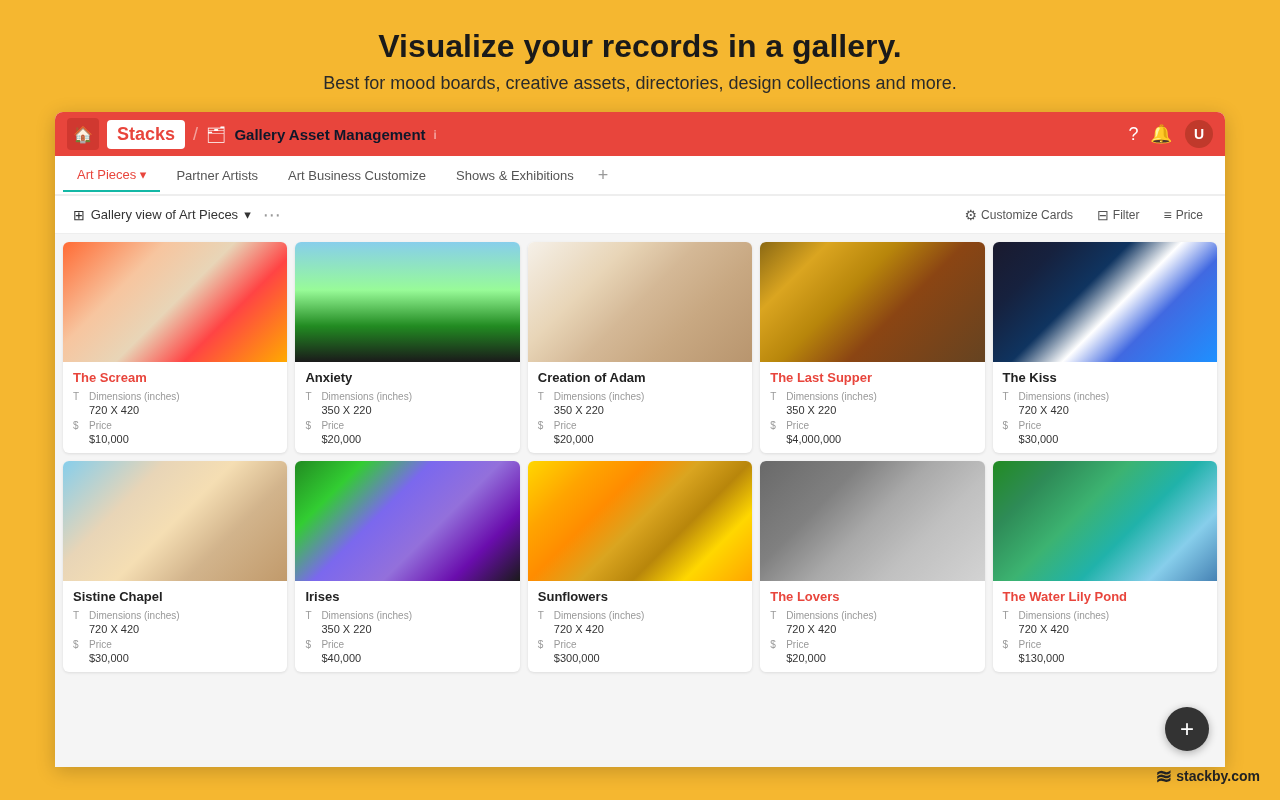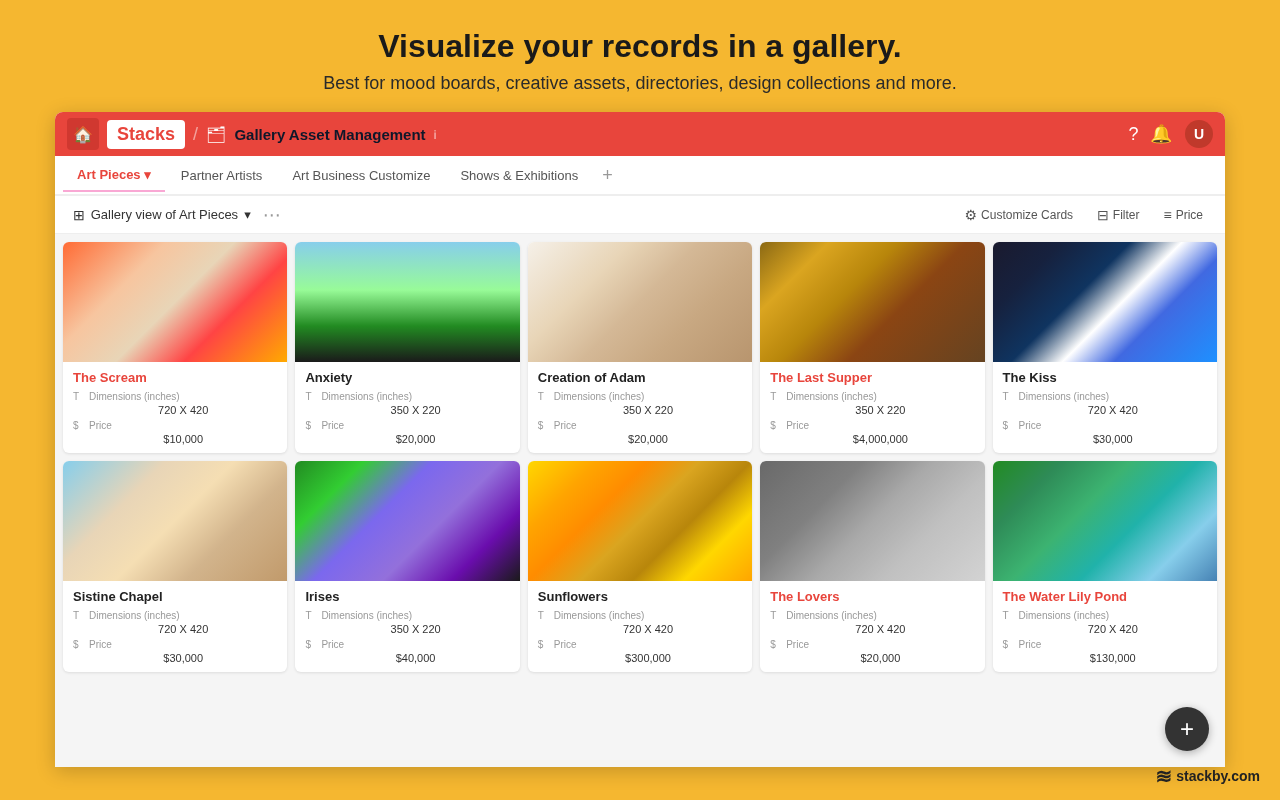--- a/index.html
+++ b/index.html
@@ -130,22 +130,22 @@
       font-size: 13px;
       cursor: pointer;
       border-radius: 4px 4px 0 0;
       color: #555;
       white-space: nowrap;
       border: none;
       background: none;
     }
     .tab.active {
       color: #E8453C;
-      border-bottom: 2px solid #f9a8d4;
-      font-weight: 700;
+      border-bottom: 2px solid #14b8a6;
+      font-weight: 400;
     }
     .tab-add {
       background: none;
       border: none;
       font-size: 18px;
       color: #999;
       cursor: pointer;
       padding: 4px 8px;
     }
 
@@ -244,21 +244,20 @@
       min-width: 12px;
     }
     .field-label {
       font-size: 10px;
       color: #999;
     }
     .field-value {
       font-size: 11px;
       color: #333;
       font-weight: 500;
-      text-align: center;
     }
 
     
     .add-btn-circle {
       position: absolute;
       bottom: 16px;
       right: 16px;
       width: 44px;
       height: 44px;
       border-radius: 50%;

